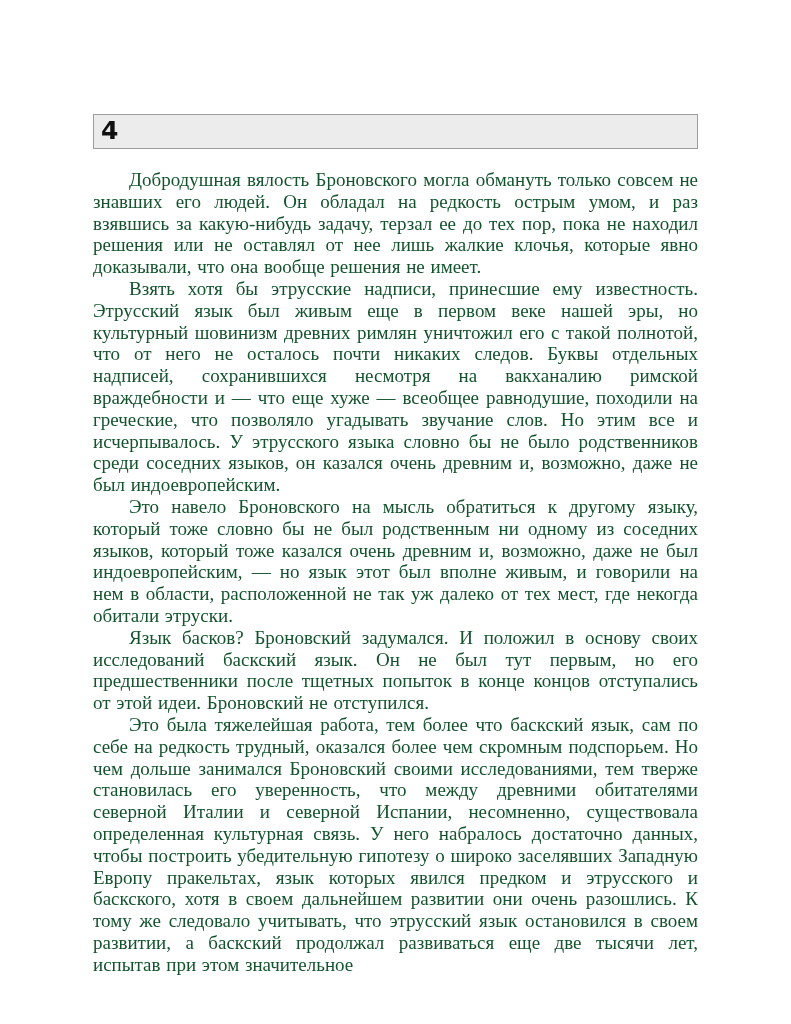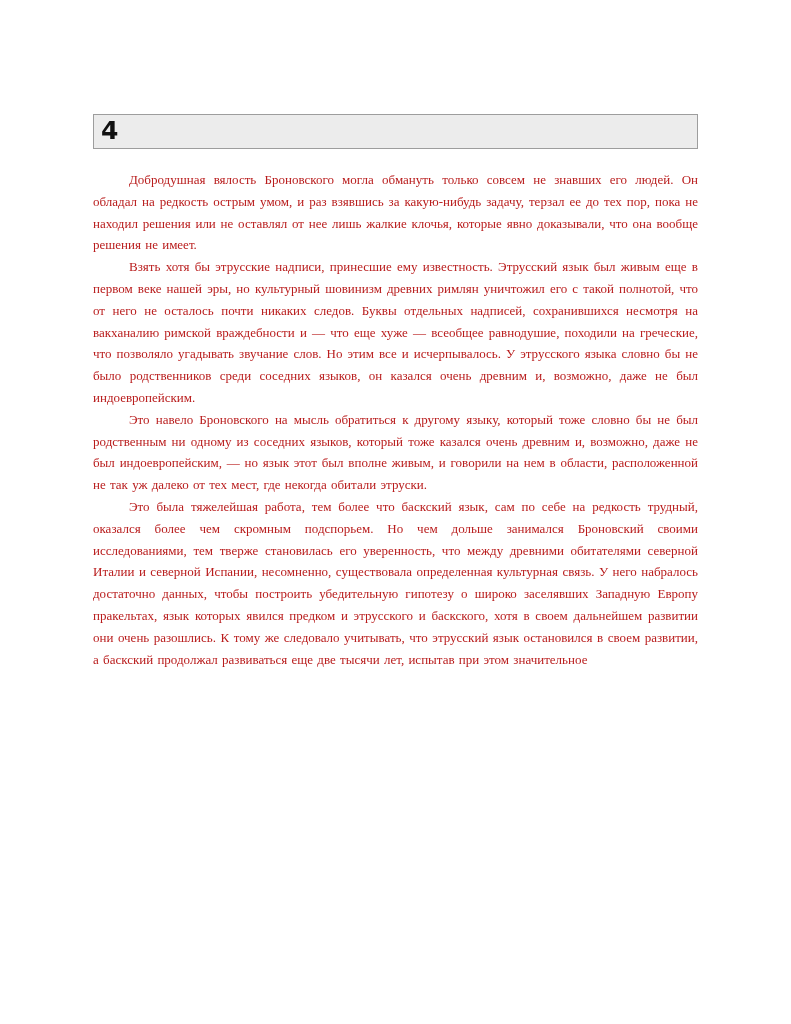--- a/index.html
+++ b/index.html
@@ -30,39 +30,40 @@
     margin-bottom: 20px;
   }
   .chapter-number {
     font-family: "DejaVu Sans", "Liberation Sans", sans-serif;
     font-weight: bold;
     font-size: 25px;
     line-height: 30px;
     color: #111111;
   }
   .body-text p {
-    font-size: 13px;
+    font-size: 19px;
     line-height: 21.8px;
-    color: #b91c1c;
+    color: #14532d;
     text-align: justify;
     text-indent: 36px;
     word-spacing: 1px;
   }
 </style>
 </head>
 <body>
 
 <div class="page">
   <div class="content-column">
 
     <div class="chapter-header">
       <span class="chapter-number">4</span>
     </div>
 
     <div class="body-text">
       <p>Добродушная вялость Броновского могла обмануть только совсем не знавших его людей. Он обладал на редкость острым умом, и раз взявшись за какую-нибудь задачу, терзал ее до тех пор, пока не находил решения или не оставлял от нее лишь жалкие клочья, которые явно доказывали, что она вообще решения не имеет.</p>
       <p>Взять хотя бы этрусские надписи, принесшие ему известность. Этрусский язык был живым еще в первом веке нашей эры, но культурный шовинизм древних римлян уничтожил его с такой полнотой, что от него не осталось почти никаких следов. Буквы отдельных надписей, сохранившихся несмотря на вакханалию римской враждебности и — что еще хуже — всеобщее равнодушие, походили на греческие, что позволяло угадывать звучание слов. Но этим все и исчерпывалось. У этрусского языка словно бы не было родственников среди соседних языков, он казался очень древним и, возможно, даже не был индоевропейским.</p>
       <p>Это навело Броновского на мысль обратиться к другому языку, который тоже словно бы не был родственным ни одному из соседних языков, который тоже казался очень древним и, возможно, даже не был индоевропейским, — но язык этот был вполне живым, и говорили на нем в области, расположенной не так уж далеко от тех мест, где некогда обитали этруски.</p>
+      <p>Язык басков? Броновский задумался. И положил в основу своих исследований баскский язык. Он не был тут первым, но его предшественники после тщетных попыток в конце концов отступались от этой идеи. Броновский не отступился.</p>
       <p>Это была тяжелейшая работа, тем более что баскский язык, сам по себе на редкость трудный, оказался более чем скромным подспорьем. Но чем дольше занимался Броновский своими исследованиями, тем тверже становилась его уверенность, что между древними обитателями северной Италии и северной Испании, несомненно, существовала определенная культурная связь. У него набралось достаточно данных, чтобы построить убедительную гипотезу о широко заселявших Западную Европу пракельтах, язык которых явился предком и этрусского и баскского, хотя в своем дальнейшем развитии они очень разошлись. К тому же следовало учитывать, что этрусский язык остановился в своем развитии, а баскский продолжал развиваться еще две тысячи лет, испытав при этом значительное</p>
     </div>
 
   </div>
 </div>
 
 </body></html>

